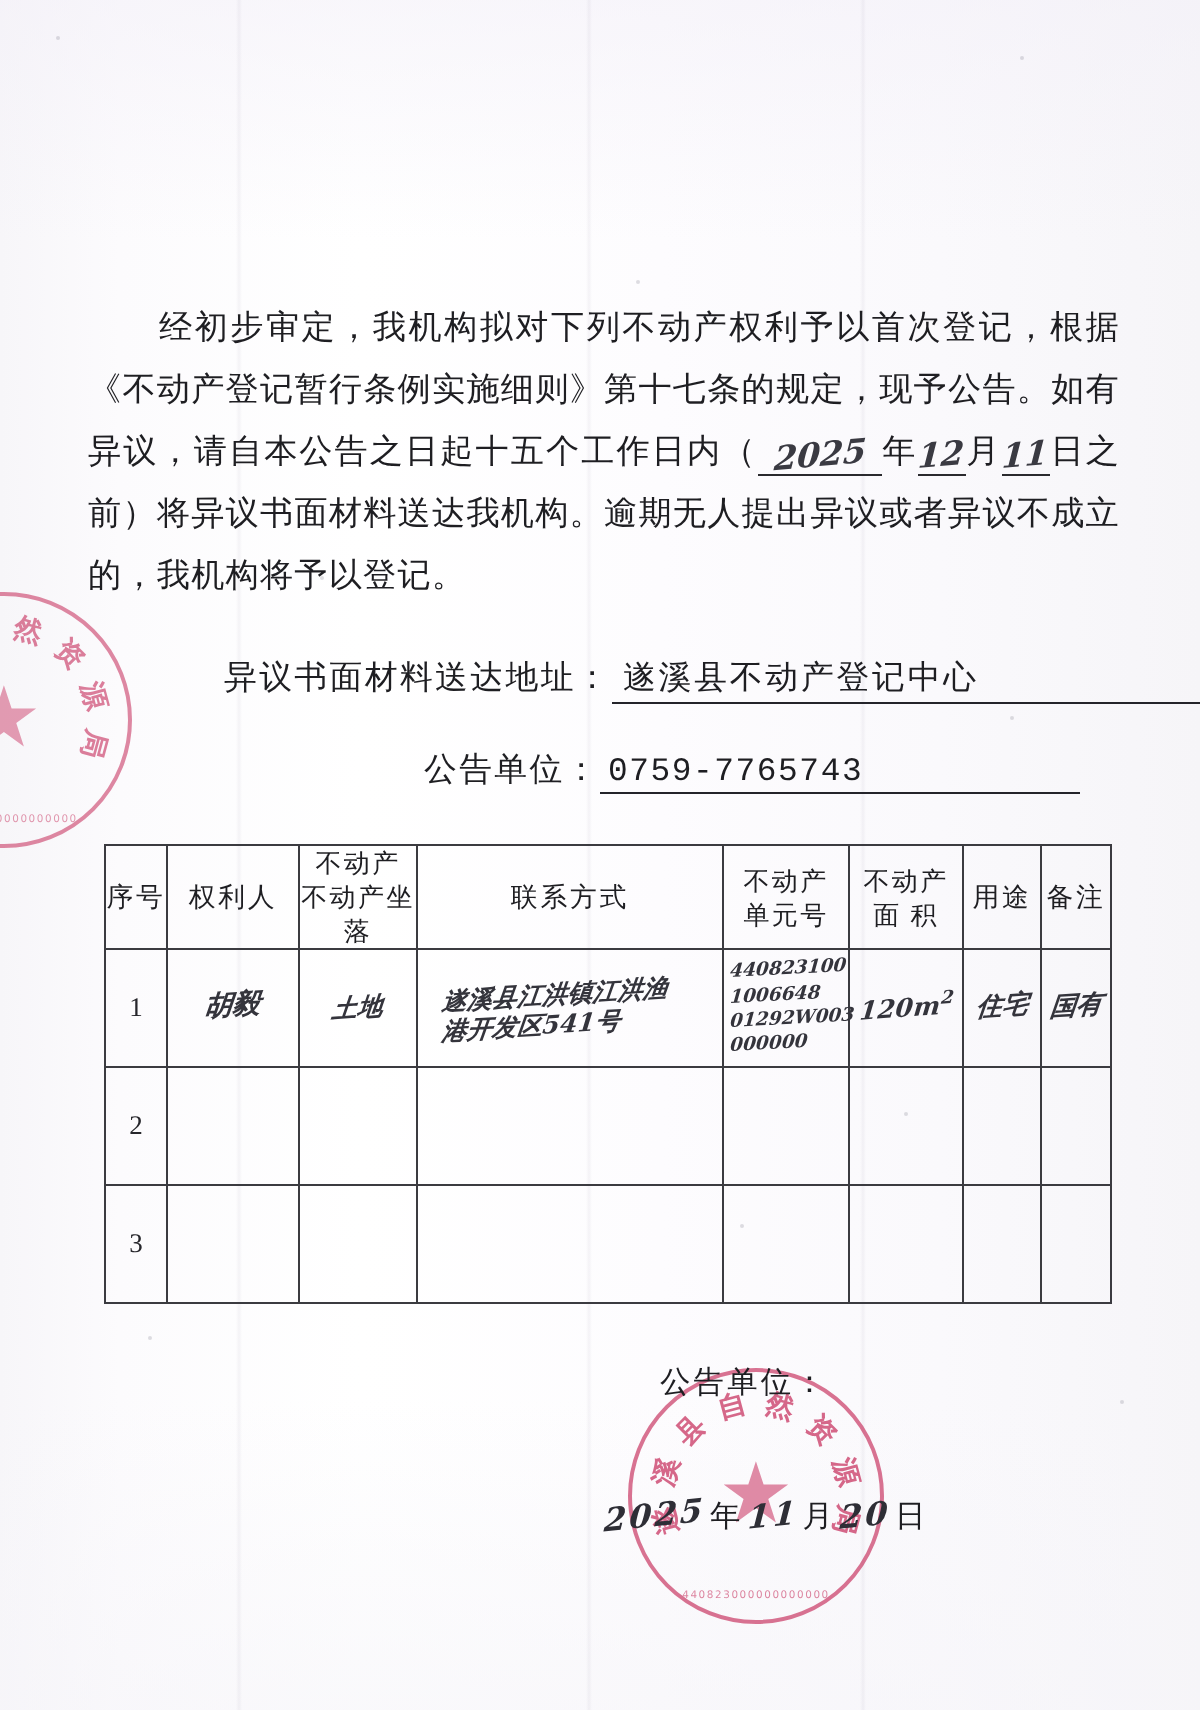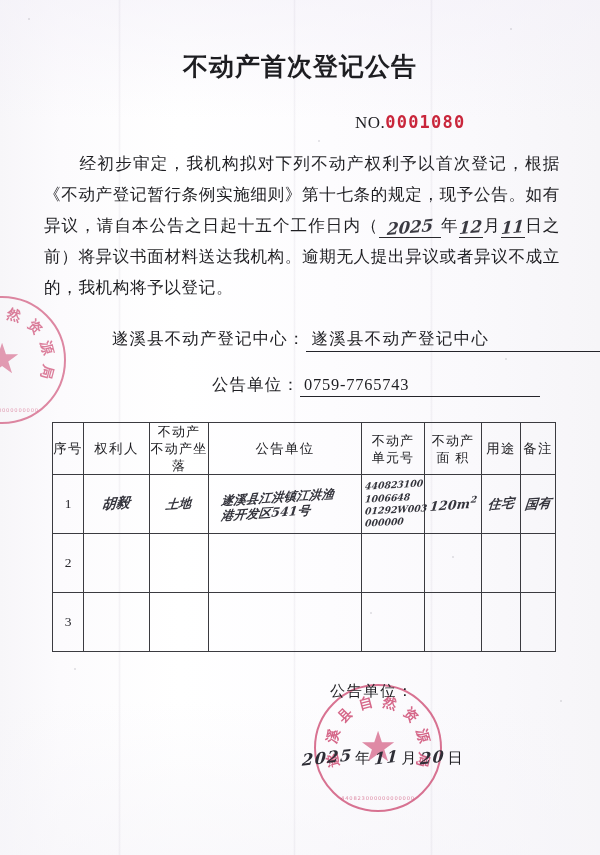--- a/index.html
+++ b/index.html
@@ -152,21 +152,21 @@
     font-size: 16.4px;
     color: #1e1e22;
     letter-spacing: 1.2px;
     white-space: nowrap;
   }
   .tel-row .filled {
     display: inline-block;
     border-bottom: 1px solid #24242a;
     padding: 0 6px 1px 4px;
     min-width: 230px;
-    font-family: Liberation Serif, serif;
+    font-family: Liberation Mono, monospace;
     letter-spacing: 0.8px;
   }
 
   
   .reg-table {
     position: absolute;
     left: 52px;
     top: 422px;
     width: 495px;
     border-collapse: collapse;
@@ -347,48 +347,44 @@
     <div class="speck" style="left:510px; top:28px;  width:2px; height:2px;"></div>
     <div class="speck" style="left:318px; top:140px; width:2px; height:2px;"></div>
     <div class="speck" style="left:160px; top:288px; width:2px; height:2px;"></div>
     <div class="speck" style="left:505px; top:358px; width:2px; height:2px;"></div>
     <div class="speck" style="left:452px; top:556px; width:2px; height:2px;"></div>
     <div class="speck" style="left:370px; top:612px; width:2px; height:2px;"></div>
     <div class="speck" style="left:74px;  top:668px; width:2px; height:2px;"></div>
     <div class="speck" style="left:560px; top:700px; width:2px; height:2px;"></div>
   </div>
 
-  <div class="doc-title">不动产首次登记公告</div>
-
-  <div class="doc-no">
-    <span>NO.</span><span class="num">0001080</span>
-  </div>
+
 
   <div class="body-text">
     <span class="indent"></span><span>经初步审定，我机构拟对下列不动产权利予以首次登记，根据《不动产登记暂行条例实施细则》第十七条的规定，现予公告。如有异议，请自本公告之日起十五个工作日内（</span><span class="blank-year"><span class="hand-inline">2025</span></span><span>年</span><span class="blank-mm"><span class="hand-inline">12</span></span><span>月</span><span class="blank-dd"><span class="hand-inline">11</span></span><span>日之前</span><span>）将异议书面材料送达我机构。逾期无人提出异议或者异议不成立的，我机构将予以登记。</span>
   </div>
 
   <div class="addr-row">
-    <span>遂溪县不动产登记中心：</span><span class="filled">遂溪县不动产登记中心</span>
+    <span>异议书面材料送达地址：</span><span class="filled">遂溪县不动产登记中心</span>
   </div>
 
   <div class="tel-row">
     <span>公告单位：</span><span class="filled">0759-7765743</span>
   </div>
 
   <table class="reg-table">
     <thead>
       <tr>
         <td class="col-idx">序号</td>
         <td class="col-owner">权利人</td>
         <td class="col-type two-line">
           <div>不动产</div>
           <div>不动产坐落</div>
         </td>
-        <td class="col-loc">公告单位</td>
+        <td class="col-loc">联系方式</td>
         <td class="col-unit two-line">
           <div>不动产</div>
           <div>单元号</div>
         </td>
         <td class="col-area two-line">
           <div>不动产</div>
           <div>面  积</div>
         </td>
         <td class="col-use">用途</td>
         <td class="col-note">备注</td>

